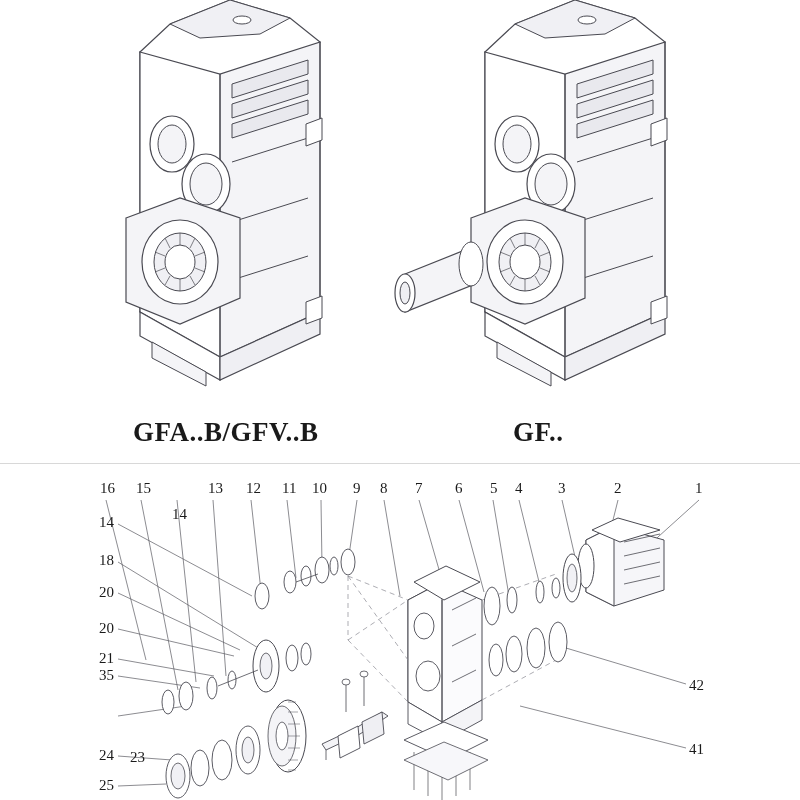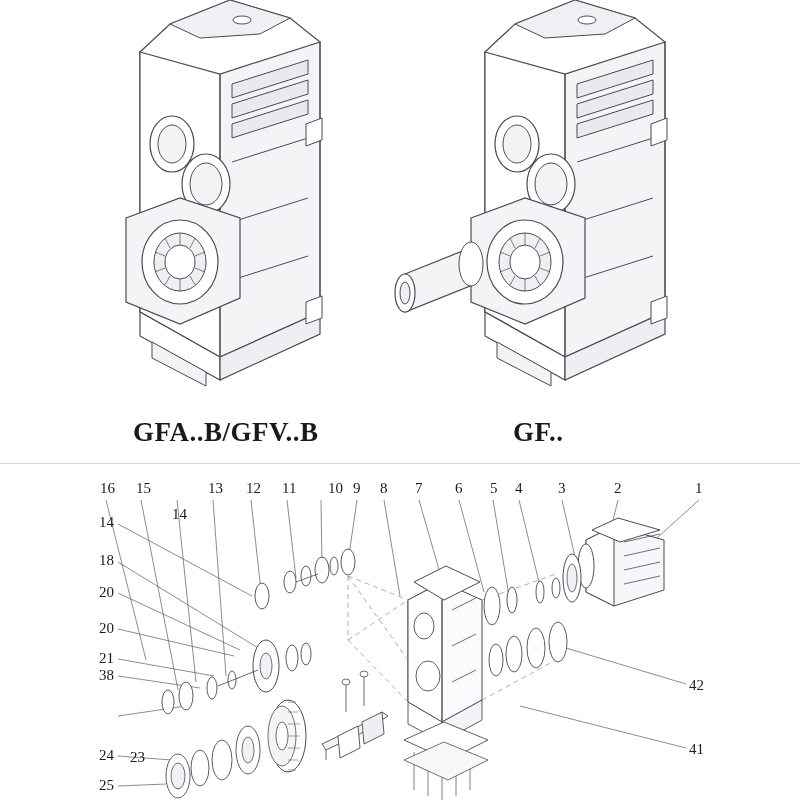--- a/index.html
+++ b/index.html
@@ -303,37 +303,37 @@
   </svg>
 
   <div class="layer">
 
     <div class="callout" style="left:100px;top:481px;">16</div>
     <div class="callout" style="left:136px;top:481px;">15</div>
     <div class="callout" style="left:172px;top:481px;margin-top:26px;">14</div>
     <div class="callout" style="left:208px;top:481px;">13</div>
     <div class="callout" style="left:246px;top:481px;">12</div>
     <div class="callout" style="left:282px;top:481px;">11</div>
-    <div class="callout" style="left:328px;top:481px;">10</div>
+    <div class="callout" style="left:312px;top:481px;">10</div>
     <div class="callout" style="left:353px;top:481px;">9</div>
     <div class="callout" style="left:380px;top:481px;">8</div>
     <div class="callout" style="left:415px;top:481px;">7</div>
     <div class="callout" style="left:455px;top:481px;">6</div>
     <div class="callout" style="left:490px;top:481px;">5</div>
     <div class="callout" style="left:515px;top:481px;">4</div>
     <div class="callout" style="left:558px;top:481px;">3</div>
     <div class="callout" style="left:614px;top:481px;">2</div>
     <div class="callout" style="left:695px;top:481px;">1</div>
 
     <div class="callout" style="left:99px;top:515px;">14</div>
     <div class="callout" style="left:99px;top:553px;">18</div>
     <div class="callout" style="left:99px;top:585px;">20</div>
     <div class="callout" style="left:99px;top:621px;">20</div>
     <div class="callout" style="left:99px;top:651px;font-family:Liberation Serif, serif;">21</div>
-    <div class="callout" style="left:99px;top:668px;">38</div>
+    <div class="callout" style="left:99px;top:668px;">35</div>
     <div class="callout" style="left:99px;top:750px;margin-left:31px;">23</div>
     <div class="callout" style="left:99px;top:748px;">24</div>
     <div class="callout" style="left:99px;top:778px;">25</div>
 
     <div class="callout" style="left:689px;top:678px;">42</div>
     <div class="callout" style="left:689px;top:742px;">41</div>
   </div>
 
 </div>
 

